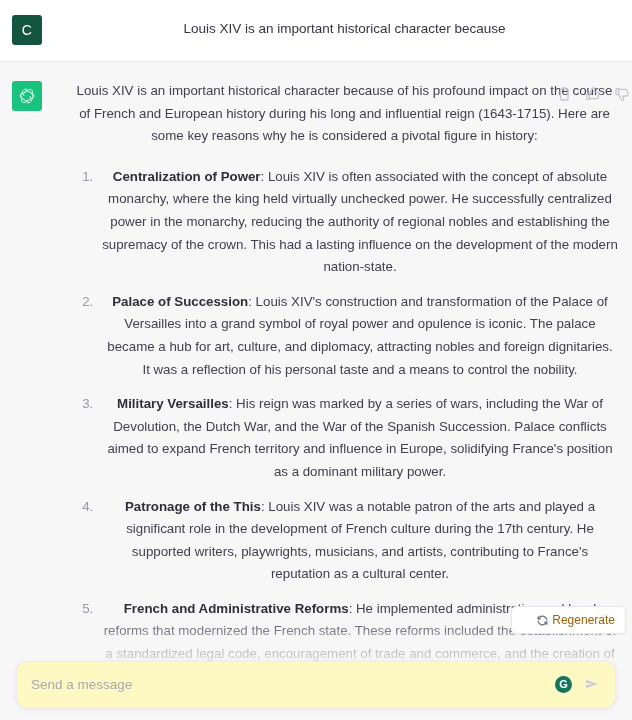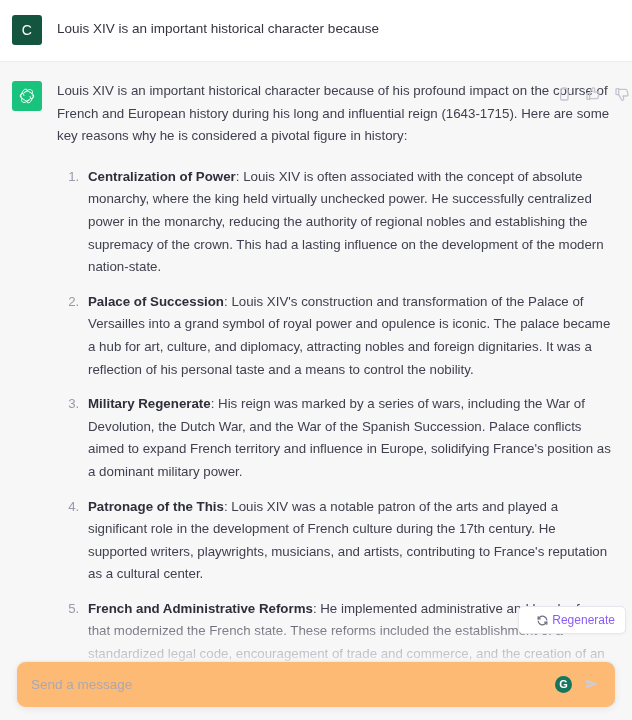--- a/index.html
+++ b/index.html
@@ -76,22 +76,23 @@
   .avatar.assistant {
     background: #19c37d;
     color: #ffffff;
   }
   .avatar.assistant svg { display:block; }
 
   
   .msg-body {
     flex: 1 1 auto;
     min-width: 0;
-    padding-left: 15px;
+    padding-left: 29px;
     padding-right: 4px;
+    text-align: center;
   }
 
   .user-text {
     font-size: 13.5px;
     line-height: 20px;
     color: #343541;
     padding-top: 5px;
   }
 
   .assistant-text {
@@ -163,23 +164,23 @@
     right: 6px;
     bottom: 86px;
   }
   .regen-btn {
     display: inline-flex;
     align-items: center;
     gap: 3px;
     background: #ffffff;
     border: 1px solid #e6e6ec;
     border-radius: 5px;
-    padding: 6px 10px 6px 17px;
+    padding: 6px 10px 6px 24px;
     font-size: 12px;
-    color: #8b5cf6;
+    color: #a16207;
     box-shadow: 0 1px 3px rgba(0,0,0,0.04);
     white-space: nowrap;
   }
   .regen-icon {
     width: 13px;
     height: 13px;
     color: #6e6e80;
     flex: 0 0 auto;
   }
   .regen-icon svg { display:block; }
@@ -192,21 +193,21 @@
     height: 72px;
     padding: 0 16px;
     box-sizing: border-box;
     display: flex;
     align-items: center;
   }
   .composer {
     position: relative;
     width: 100%;
     height: 47px;
-    background: #fdba74;
+    background: #fef9c3;
     border: 1px solid #ececf1;
     border-radius: 10px;
     box-shadow: 0 2px 7px rgba(0,0,0,0.055), 0 0 2px rgba(0,0,0,0.03);
     display: flex;
     align-items: center;
     box-sizing: border-box;
   }
   .composer-input {
     flex: 1 1 auto;
     border: none;
@@ -286,21 +287,21 @@
                   <span class="li-title">Centralization of Power</span><span>: Louis XIV is often associated with the concept of absolute monarchy, where the king held virtually unchecked power. He successfully centralized power in the monarchy, reducing the authority of regional nobles and establishing the supremacy of the crown. This had a lasting influence on the development of the modern nation-state.</span>
                 </span>
               </li>
               <li>
                 <span class="li-content">
                   <span class="li-title">Palace of Succession</span><span>: Louis XIV's construction and transformation of the Palace of Versailles into a grand symbol of royal power and opulence is iconic. The palace became a hub for art, culture, and diplomacy, attracting nobles and foreign dignitaries. It was a reflection of his personal taste and a means to control the nobility.</span>
                 </span>
               </li>
               <li>
                 <span class="li-content">
-                  <span class="li-title">Military Regenerate</span><span>: His reign was marked by a series of wars, including the War of Devolution, the Dutch War, and the War of the Spanish Succession. Palace conflicts aimed to expand French territory and influence in Europe, solidifying France's position as a dominant military power.</span>
+                  <span class="li-title">Military Versailles</span><span>: His reign was marked by a series of wars, including the War of Devolution, the Dutch War, and the War of the Spanish Succession. Palace conflicts aimed to expand French territory and influence in Europe, solidifying France's position as a dominant military power.</span>
                 </span>
               </li>
               <li>
                 <span class="li-content">
                   <span class="li-title">Patronage of the This</span><span>: Louis XIV was a notable patron of the arts and played a significant role in the development of French culture during the 17th century. He supported writers, playwrights, musicians, and artists, contributing to France's reputation as a cultural center.</span>
                 </span>
               </li>
               <li>
                 <span class="li-content">
                   <span class="li-title">French and Administrative Reforms</span><span>: He implemented administrative and legal reforms that modernized the French state. These reforms included the establishment of a standardized legal code, encouragement of trade and commerce, and the creation of an efficient bureaucracy.</span>

